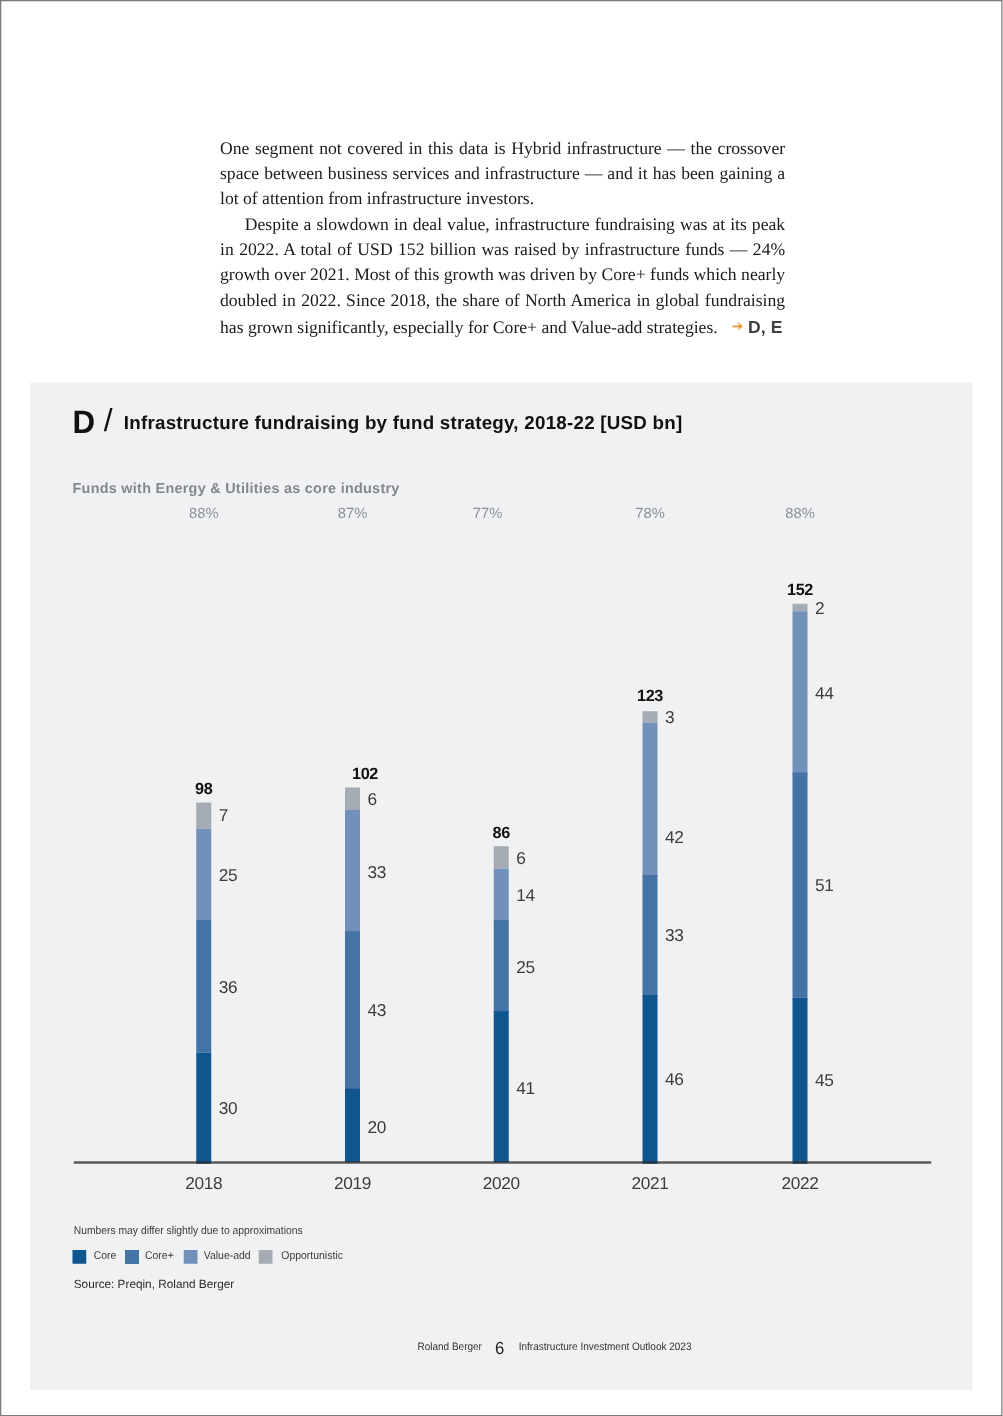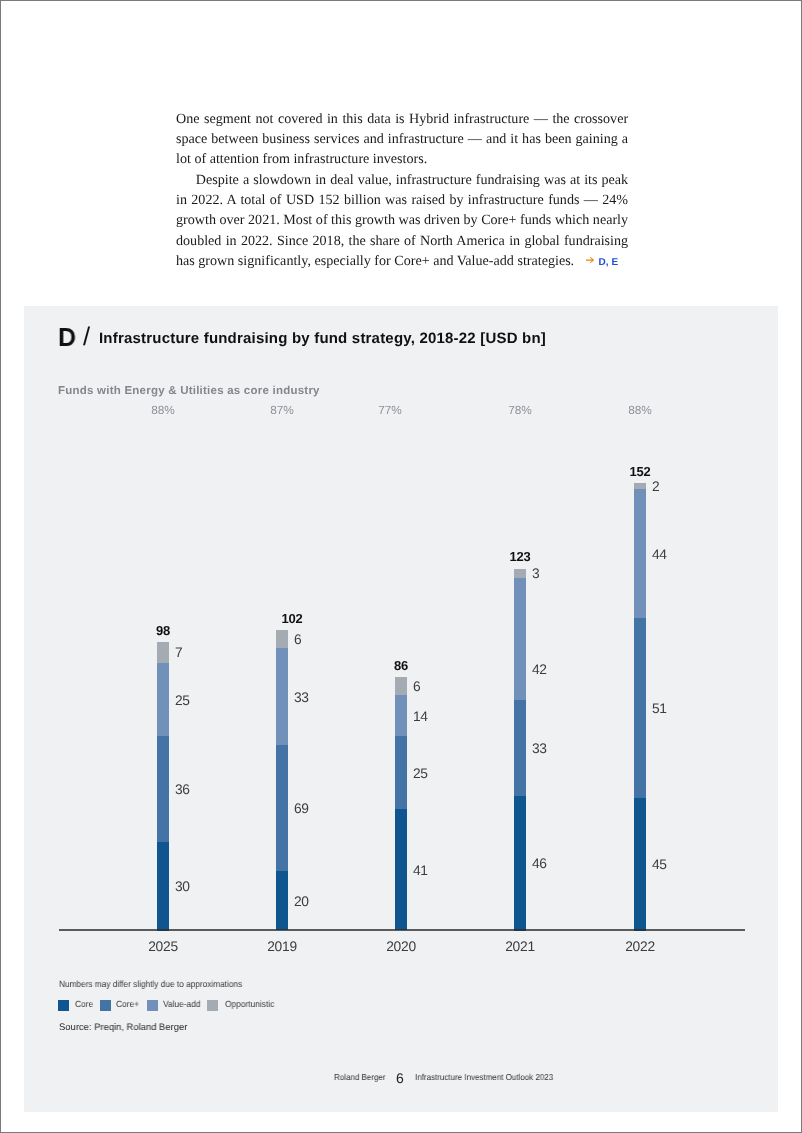--- a/index.html
+++ b/index.html
@@ -4,21 +4,21 @@
 <style>
   html,body{margin:0;padding:0;}
   body{width:802px;height:1133px;background:#ffffff;font-family:"Liberation Sans",sans-serif;-webkit-font-smoothing:antialiased;}
   *{text-rendering:geometricPrecision;will-change:transform;}
   #page{position:relative;-webkit-font-smoothing:antialiased;width:802px;height:1133px;overflow:hidden;background:#fff;box-sizing:border-box;border:1px solid #7a7a7a;}
   .prose{position:absolute;left:175.2px;top:108px;width:452.1px;font-family:"Liberation Serif",serif;font-size:14.1px;line-height:20.2px;color:#1a1a1a;text-align:justify;}
   .prose p{margin:0;}
   .prose p.indent{text-indent:19.8px;}
   .refwrap{white-space:nowrap;margin-left:8px;}
   .refarrow{display:inline-block;vertical-align:baseline;position:relative;top:-1.5px;}
-  .ref{color:#1d4ed8;font-family:"Liberation Sans",sans-serif;font-weight:bold;font-size:10px;margin-left:4.6px;letter-spacing:0.1px;}
+  .ref{color:#404040;font-family:"Liberation Sans",sans-serif;font-weight:bold;font-size:14px;margin-left:4.6px;letter-spacing:0.1px;}
 
   #panel{position:absolute;left:23.4px;top:305.4px;width:754px;height:806px;background:#F0F1F3;}
   .exh-head{position:absolute;left:34px;top:17.5px;height:26px;}
   .exh-letter{position:absolute;left:0;top:-0.5px;font-size:26px;font-weight:bold;color:#111;line-height:26px;transform:scaleX(0.96);transform-origin:left center;}
   .exh-slash{position:absolute;left:24.5px;top:-0.5px;font-size:25.5px;color:#111;font-weight:400;line-height:26px;}
   .exh-title{position:absolute;white-space:nowrap;left:40.6px;top:5.4px;font-size:15px;font-weight:bold;color:#111;letter-spacing:0.2px;line-height:20px;}
 
   .subhead{position:absolute;left:34.4px;top:78.5px;font-size:11.5px;font-weight:bold;color:#83878c;letter-spacing:0.23px;}
   .pcts{position:absolute;left:0;top:97px;width:100%;height:16px;}
   .pct{position:absolute;font-size:11.8px;color:#8d9197;transform:translateX(-50%);}
@@ -73,24 +73,24 @@
         <div class="sv" style="left: 150.9px; top: 387.51px; line-height: 14px;">25</div>
         <div class="sv" style="left: 150.9px; top: 477.18px; line-height: 14px;">36</div>
         <div class="sv" style="left: 150.9px; top: 574.2px; line-height: 14px;">30</div>
         <div class="bar" style="left: 133.1px; top: 336.18px; height: 289.02px;">
           <div class="seg" style="top: 0px; height: 21.18px; background: rgb(164, 171, 178);"></div>
           <div class="seg" style="top: 20.58px; height: 74.1px; background: rgb(113, 145, 186);"></div>
           <div class="seg" style="top: 94.08px; height: 106.44px; background: rgb(68, 115, 166);"></div>
           <div class="seg" style="top: 199.92px; height: 88.8px; background: rgb(15, 85, 144);"></div>
         </div>
         <div class="tot" style="left: 138.9px; top: 316.98px;">98</div>
-        <div class="xl" style="left: 138.9px; top: 632.6px;">2025</div>
+        <div class="xl" style="left: 138.9px; top: 632.6px;">2018</div>
         <div class="sv" style="left: 270.1px; top: 327.24px; line-height: 14px;">6</div>
         <div class="sv" style="left: 270.1px; top: 384.57px; line-height: 14px;">33</div>
-        <div class="sv" style="left: 270.1px; top: 496.29px; line-height: 14px;">69</div>
+        <div class="sv" style="left: 270.1px; top: 496.29px; line-height: 14px;">43</div>
         <div class="sv" style="left: 270.1px; top: 588.9px; line-height: 14px;">20</div>
         <div class="bar" style="left: 252.3px; top: 324.42px; height: 300.78px;">
           <div class="seg" style="top: 0px; height: 18.24px; background: rgb(164, 171, 178);"></div>
           <div class="seg" style="top: 17.64px; height: 97.62px; background: rgb(113, 145, 186);"></div>
           <div class="seg" style="top: 114.66px; height: 127.02px; background: rgb(68, 115, 166);"></div>
           <div class="seg" style="top: 241.08px; height: 59.4px; background: rgb(15, 85, 144);"></div>
         </div>
         <div class="tot" style="left: 268px; top: 305.22px;">102</div>
         <div class="xl" style="left: 258.1px; top: 632.6px;">2019</div>
         <div class="sv" style="left: 389.1px; top: 374.28px; line-height: 14px;">6</div>

